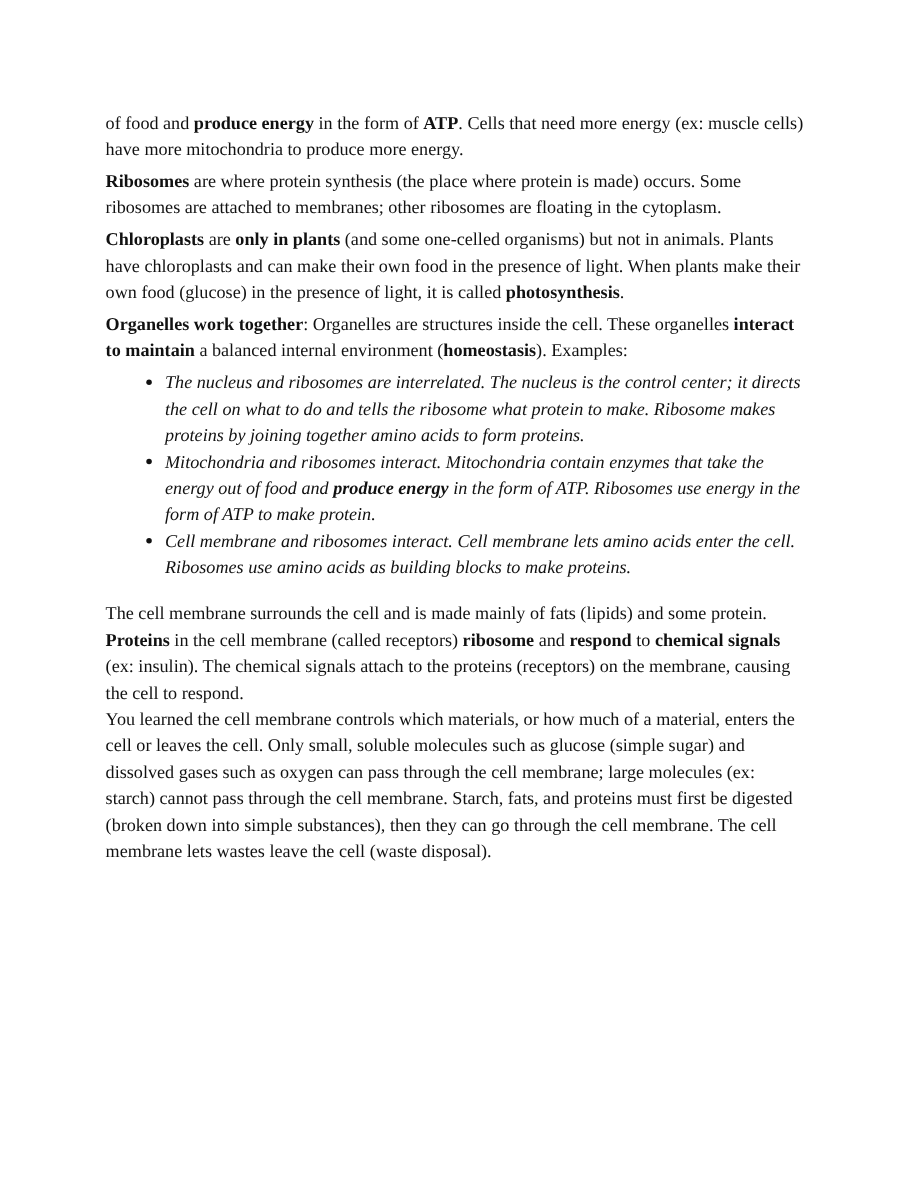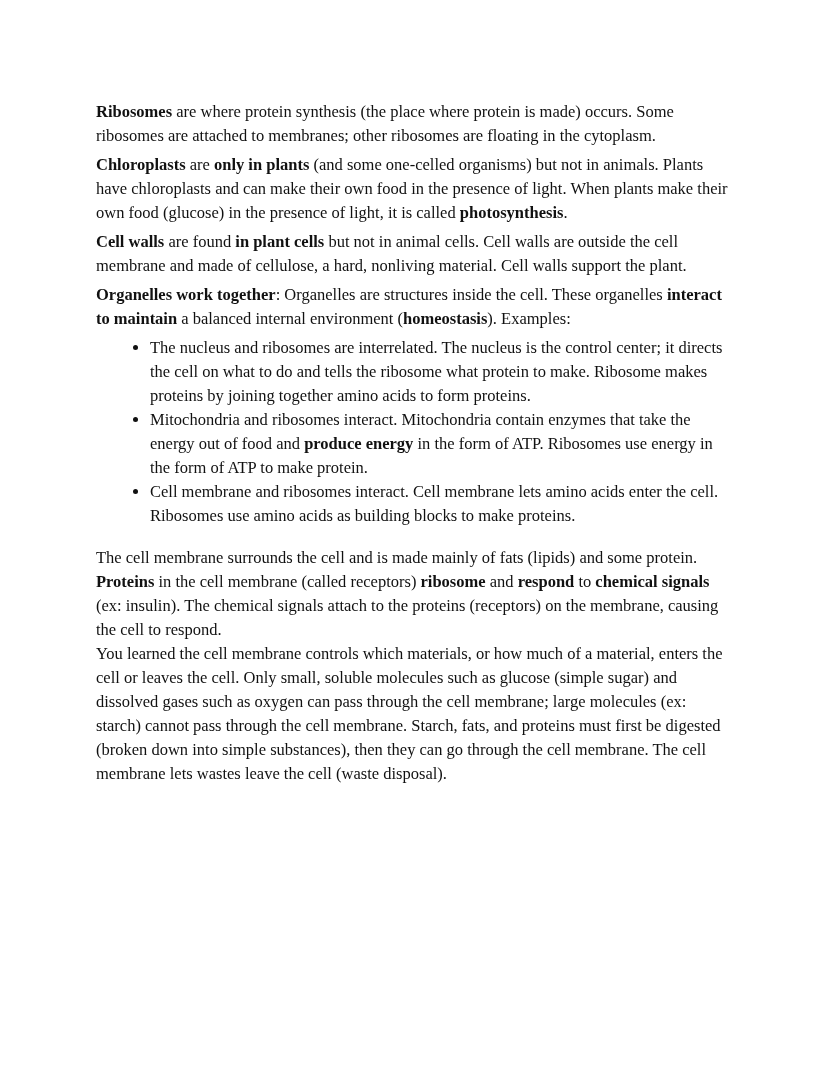--- a/index.html
+++ b/index.html
@@ -32,31 +32,32 @@
     margin: 16px 0 7px 0;
   }
   .bullet-list {
     list-style: disc;
     margin: 0 0 0 0;
     padding-left: 54px;
   }
   .bullet-item {
     font-size: 16.5px;
     line-height: 24px;
+    font-style: italic;
   }
   .spacer { height: 18px; }
   b { font-weight: bold; }
 </style>
 </head>
 <body>
 
 <div class="page">
+    <p class="para">of food and <b>produce energy</b> in the form of <b>ATP</b>. Cells that need more energy (ex: muscle cells) have more mitochondria to produce more energy.</p>
     <p class="para"><b>Ribosomes</b> are where protein synthesis (the place where protein is made) occurs. Some ribosomes are attached to membranes; other ribosomes are floating in the cytoplasm.</p>
     <p class="para"><b>Chloroplasts</b> are <b>only in plants</b> (and some one-celled organisms) but not in animals. Plants have chloroplasts and can make their own food in the presence of light. When plants make their own food (glucose) in the presence of light, it is called <b>photosynthesis</b>.</p>
-    <p class="para"><b>Cell walls</b> are found <b>in plant cells</b> but not in animal cells. Cell walls are outside the cell membrane and made of cellulose, a hard, nonliving material. Cell walls support the plant.</p>
     <p class="para"><b>Organelles work together</b>: Organelles are structures inside the cell. These organelles <b>interact to maintain</b> a balanced internal environment (<b>homeostasis</b>). Examples:</p>
     <ul class="bullet-list">
       <li class="bullet-item">The nucleus and ribosomes are interrelated. The nucleus is the control center; it directs the cell on what to do and tells the ribosome what protein to make. Ribosome makes proteins by joining together amino acids to form proteins.</li>
       <li class="bullet-item">Mitochondria and ribosomes interact. Mitochondria contain enzymes that take the energy out of food and <b>produce energy</b> in the form of ATP. Ribosomes use energy in the form of ATP to make protein.</li>
       <li class="bullet-item">Cell membrane and ribosomes interact. Cell membrane lets amino acids enter the cell. Ribosomes use amino acids as building blocks to make proteins.</li>
     </ul>
     <div class="spacer"></div>
     <p class="para tight">The cell membrane surrounds the cell and is made mainly of fats (lipids) and some protein. <b>Proteins</b> in the cell membrane (called receptors) <b>ribosome</b> and <b>respond</b> to <b>chemical signals</b> (ex: insulin). The chemical signals attach to the proteins (receptors) on the membrane, causing the cell to respond.</p>
     <p class="para tight">You learned the cell membrane controls which materials, or how much of a material, enters the cell or leaves the cell. Only small, soluble molecules such as glucose (simple sugar) and dissolved gases such as oxygen can pass through the cell membrane; large molecules (ex: starch) cannot pass through the cell membrane. Starch, fats, and proteins must first be digested (broken down into simple substances), then they can go through the cell membrane. The cell membrane lets wastes leave the cell (waste disposal).</p>
   </div>

